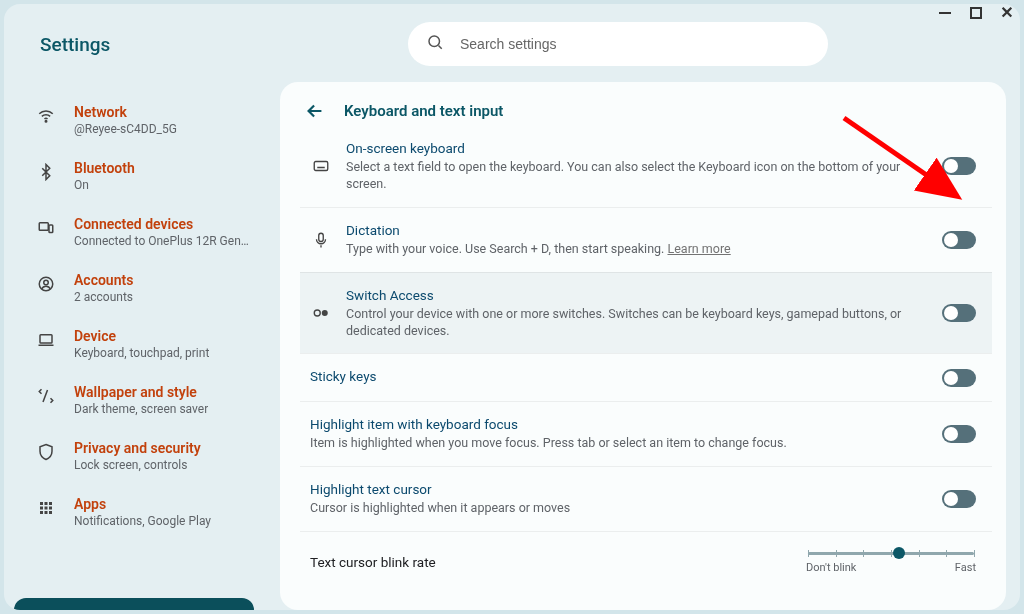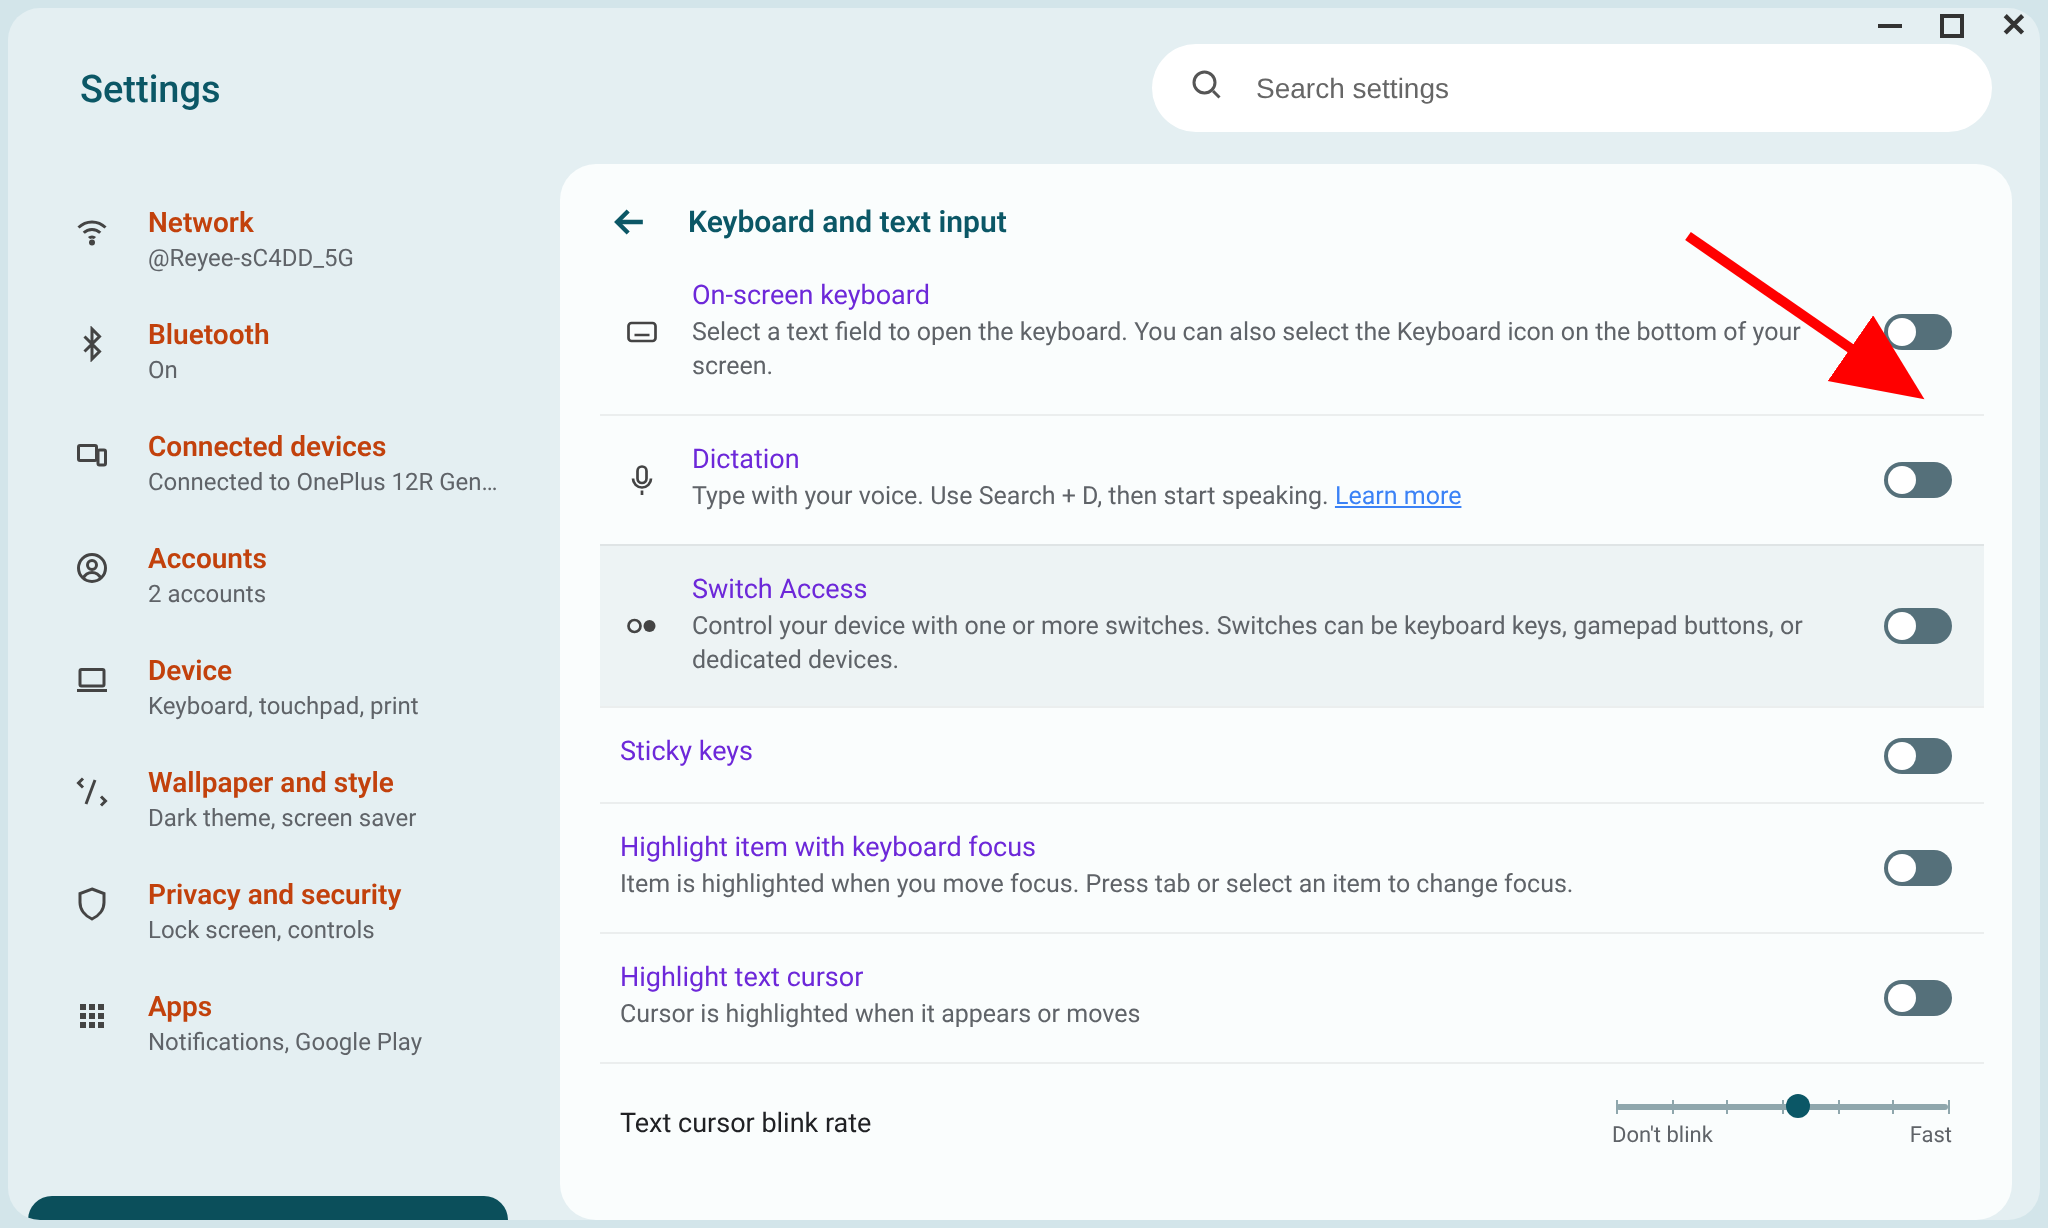--- a/index.html
+++ b/index.html
@@ -47,21 +47,21 @@
   .app-title {
     color: #0b5766;
     font-size: 19px;
     font-weight: 500;
     flex: 0 0 auto;
     width: 200px;
   }
   .search-wrap {
     flex: 1;
     display: flex;
-    justify-content: flex-end;
+    justify-content: center;
   }
   .search-pill {
     background: #fff;
     border-radius: 999px;
     width: 420px;
     height: 44px;
     display: flex;
     align-items: center;
     padding: 0 18px;
     gap: 16px;
@@ -156,23 +156,23 @@
   .row {
     display:flex;
     align-items:center;
     gap:14px;
     padding:14px 16px 14px 10px;
     border-top:1px solid rgba(0,0,0,0.06);
   }
   .rows .row:first-child { border-top:none; }
   .row .row-icon { width:22px; display:flex; justify-content:center; color:#444; }
   .row .row-txt { flex:1; }
-  .row .row-title { font-size:13.5px; color:#6d28d9; margin-bottom:3px; }
+  .row .row-title { font-size:13.5px; color:#0c4a6e; margin-bottom:3px; }
   .row .row-desc { font-size:12.5px; color:#5f6368; line-height:1.35; }
-  .row .row-desc a { color:#3b82f6; text-decoration:underline; cursor:pointer; }
+  .row .row-desc a { color:#737373; text-decoration:underline; cursor:pointer; }
 
   .row.hover-row { background:#edf3f4; }
 
   
   .toggle {
     width:34px; height:18px; border-radius:999px;
     background:#55707a;
     position:relative;
     flex-shrink:0;
     cursor:pointer;

